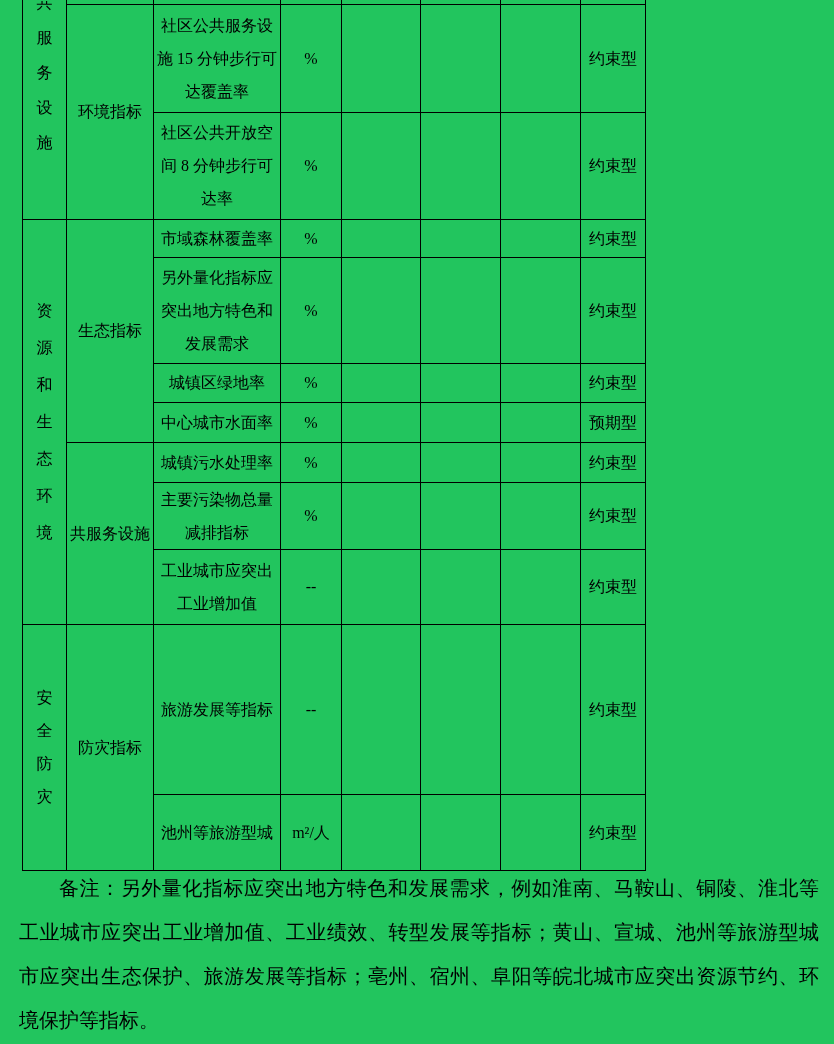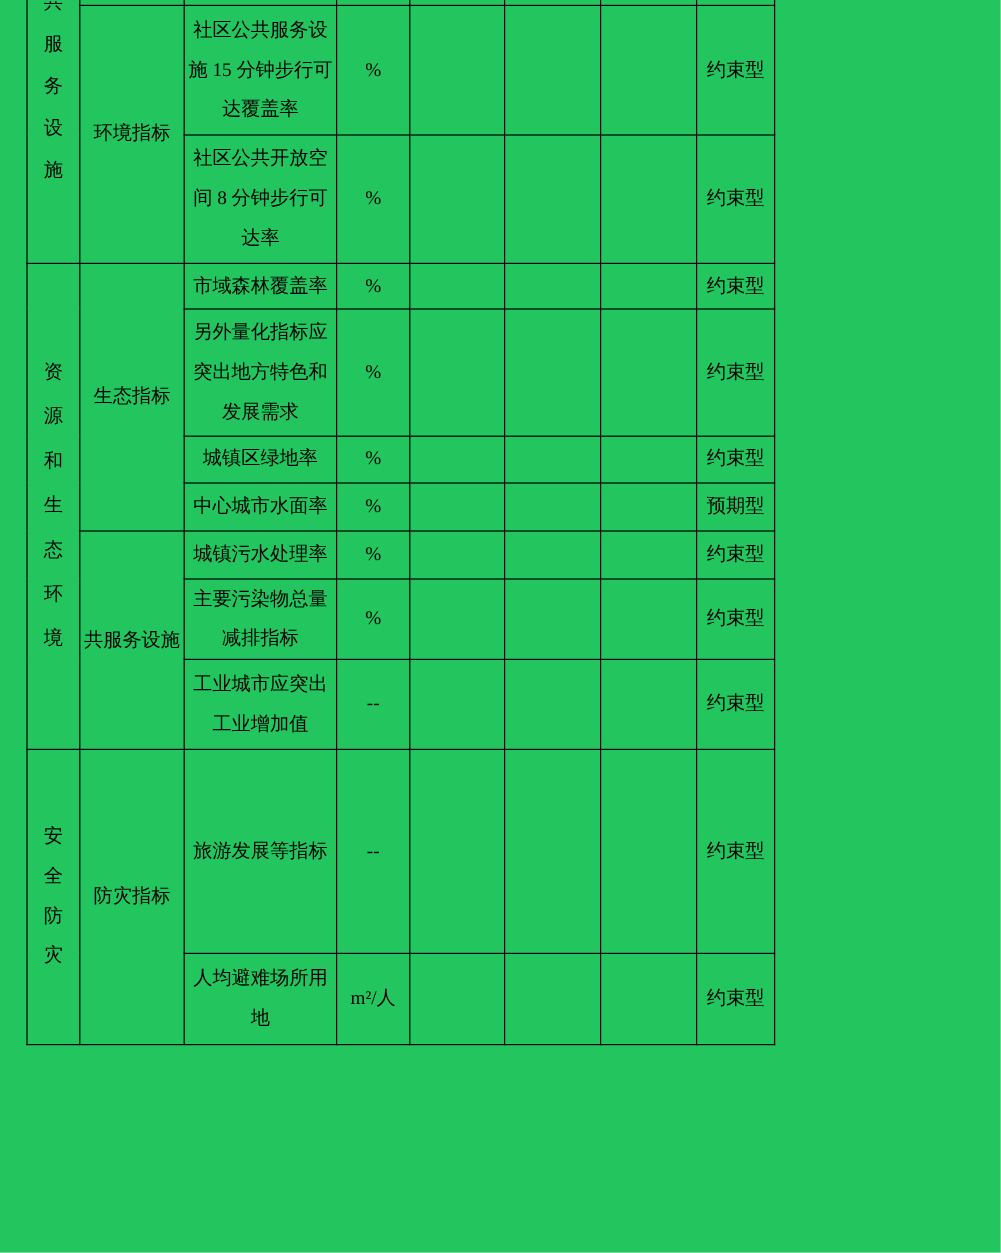--- a/index.html
+++ b/index.html
@@ -177,24 +177,30 @@
       <td class="bb" rowspan="2"><span>防灾指标</span></td>
       <td class="indc">旅游发展等指标</td>
       <td>--</td>
       <td></td>
       <td></td>
       <td></td>
       <td class="rt">约束型</td>
     </tr>
 
     <tr style="height:76px">
-      <td class="indc bb">人均避难场所用地</td>
+      <td class="indc bb">池州等旅游型城</td>
       <td class="bb">m²/人</td>
       <td class="bb"></td>
       <td class="bb"></td>
       <td class="bb"></td>
       <td class="rt bb">约束型</td>
     </tr>
   </tbody>
     </table>
 
+  <div class="note">
+    <div class="nl first">备注：另外量化指标应突出地方特色和发展需求，例如淮南、马鞍山、铜陵、淮北等</div>
+    <div class="nl">工业城市应突出工业增加值、工业绩效、转型发展等指标；黄山、宣城、池州等旅游型城</div>
+    <div class="nl">市应突出生态保护、旅游发展等指标；亳州、宿州、阜阳等皖北城市应突出资源节约、环</div>
+    <div class="nl last">境保护等指标。</div>
+  </div>
 
 </div>
 
 </body></html>

